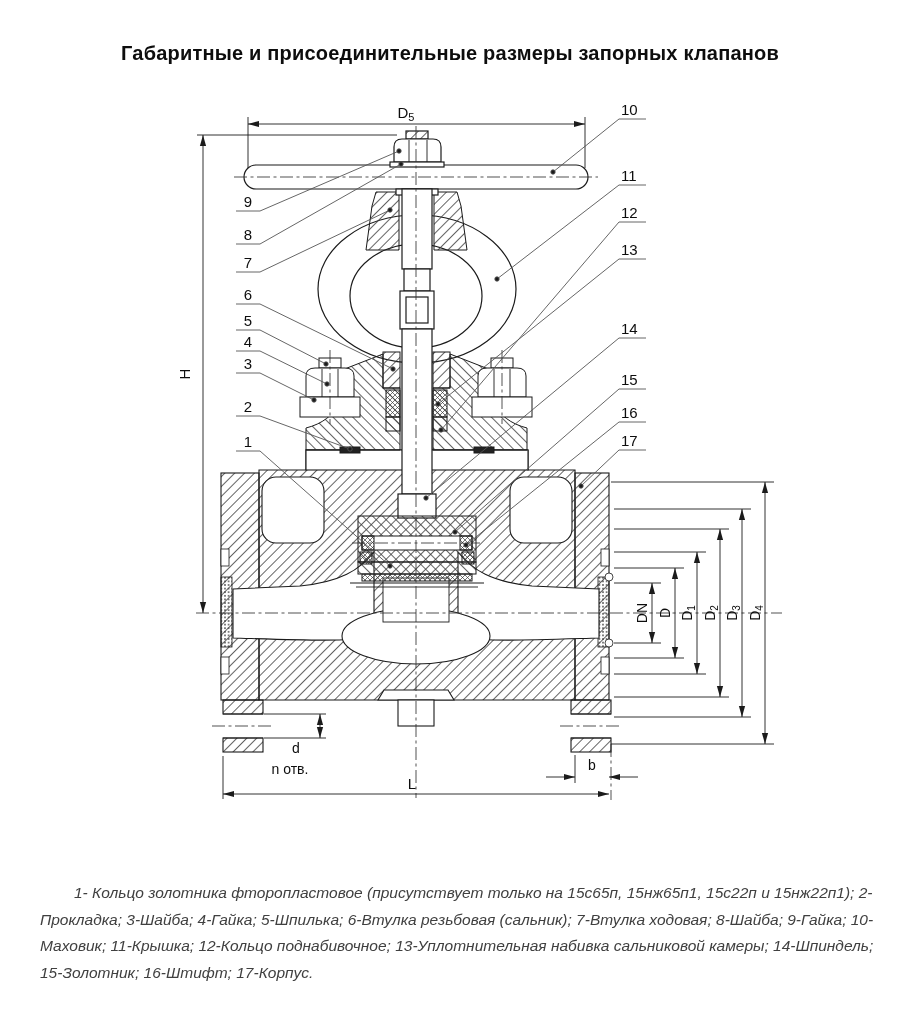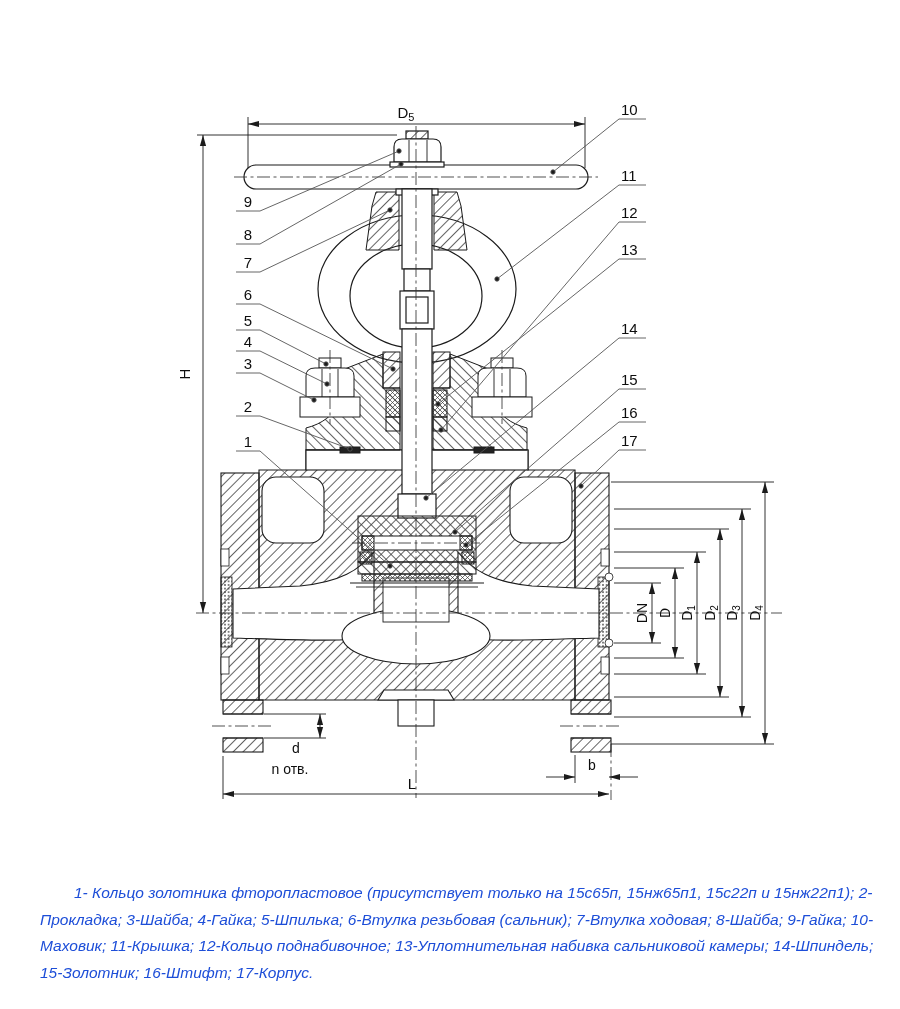--- a/index.html
+++ b/index.html
@@ -1,32 +1,33 @@
 <!DOCTYPE html>
 <html><head>
 <meta charset="utf-8">
 <style>
   html,body{margin:0;padding:0;background:#ffffff;}
   .page{position:relative;width:900px;height:1009px;background:#fff;overflow:hidden;
         font-family:"Liberation Sans",sans-serif;color:#111;}
   .title{position:absolute;top:42px;left:0;width:900px;text-align:center;
          font-size:20px;font-weight:700;letter-spacing:.2px;color:#0d0d0d;}
   .caption{position:absolute;top:880px;left:40px;width:835px;
-           font-size:15.5px;font-style:italic;line-height:1.72;color:#1d4ed8;
+           font-size:15.5px;font-style:italic;line-height:1.72;color:#404040;
            text-indent:34px;text-align:left;}
   svg{position:absolute;left:0;top:0;}
   svg text{font-family:"Liberation Sans",sans-serif;fill:#0d0d0d;}
   .num{font-size:15px;}
   .dim{font-size:15px;}
   .dimsmall{font-size:14px;}
 </style>
 </head>
 <body>
 
 <div class="page">
+  <div class="title">Габаритные и присоединительные размеры запорных клапанов</div>
 
   <svg width="900" height="1009" viewBox="0 0 900 1009">
     <defs>
       <pattern id="h1" width="7" height="7" patternUnits="userSpaceOnUse" patternTransform="rotate(45)">
         <line x1="3.5" y1="0" x2="3.5" y2="7" stroke="#3c3c3c" stroke-width="0.8"></line>
       </pattern>
       <pattern id="h2" width="7" height="7" patternUnits="userSpaceOnUse" patternTransform="rotate(-45)">
         <line x1="3.5" y1="0" x2="3.5" y2="7" stroke="#3c3c3c" stroke-width="0.8"></line>
       </pattern>
       <pattern id="hx" width="5" height="5" patternUnits="userSpaceOnUse">

